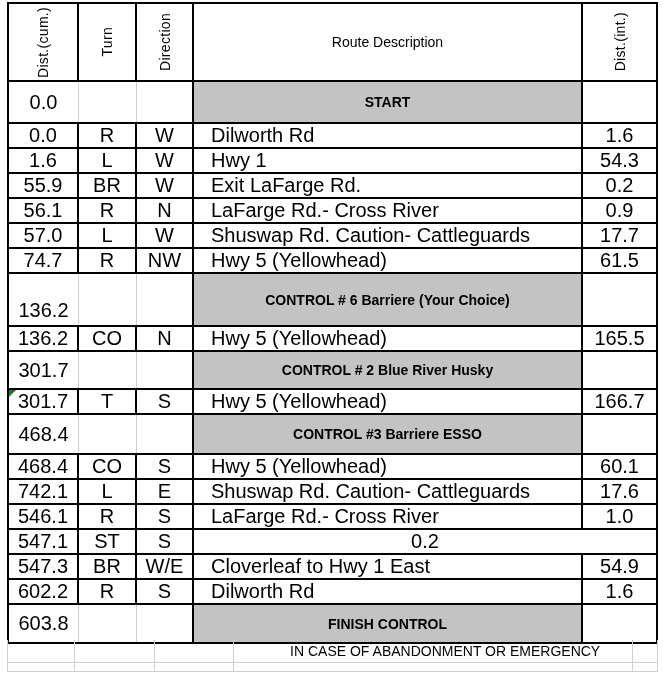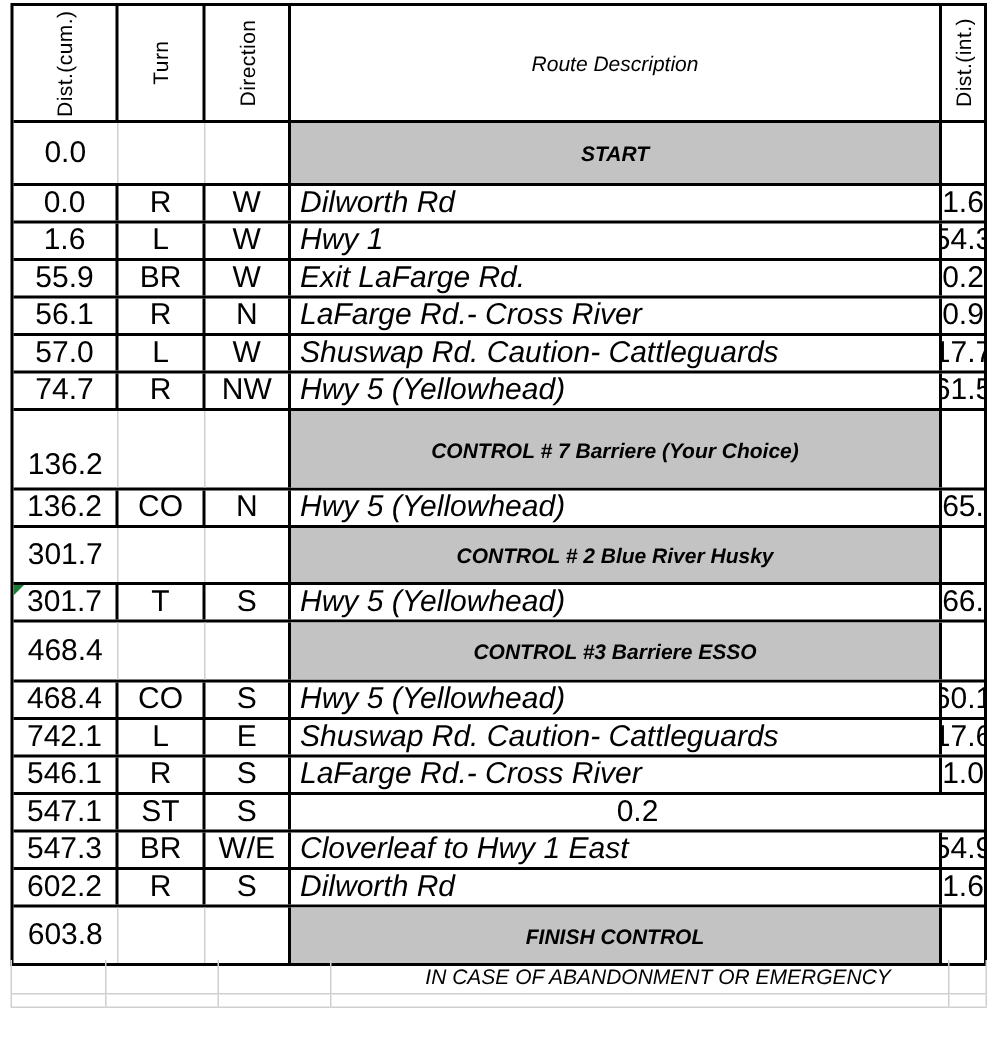--- a/index.html
+++ b/index.html
@@ -24,35 +24,35 @@
   .row{display:flex;border-bottom:2px solid var(--border);}
   .row:last-child{border-bottom:none;text-align:center;}
   .cell{
     display:flex;align-items:center;justify-content:center;
     border-right:2px solid var(--border);
     overflow:hidden;white-space:nowrap;
   }
   .c0{width:70px;}
   .c1{width:58px;}
   .c2{width:57px;}
-  .c3{width:434px;font-style:italic;}
+  .c3{width:389px;}
   .c4{flex:1;}
   .cell:last-child{border-right:none;}
 
   
   .row.header{height:78px;font-size:14px;}
   .vertical{
     writing-mode:vertical-rl;
     transform:rotate(180deg);
     letter-spacing:0.3px;
   }
 
   
   .row.data{height:25px;font-size:20px;}
-  .row.data .desc{justify-content:flex-start;padding-left:6px;}
+  .row.data .desc{justify-content:flex-start;padding-left:17px;}
 
   
   .row.section .c0,.row.section .c1{border-right:1px solid var(--gridline);}
   .row.section .c2{border-right:2px solid var(--border);}
   .row.section .c0{font-size:20px;}
   .row.section .desc{
     background:var(--section-bg);
     font-weight:bold;font-size:14px;
   }
   .row.section .c0.bottom{align-items:flex-end;padding-bottom:3px;}
@@ -149,21 +149,21 @@
           <div class="cell c0">74.7</div>
           <div class="cell c1">R</div>
           <div class="cell c2">NW</div>
           <div class="cell c3 desc">Hwy 5 (Yellowhead)</div>
           <div class="cell c4">61.5</div>
         </div>
         <div class="row section" style="height: 53px;">
           <div class="cell c0 bottom">136.2</div>
           <div class="cell c1"></div>
           <div class="cell c2"></div>
-          <div class="cell c3 desc">CONTROL # 7 Barriere (Your Choice)</div>
+          <div class="cell c3 desc">CONTROL # 6 Barriere (Your Choice)</div>
           <div class="cell c4"></div>
         </div>
         <div class="row data">
           <div class="cell c0">136.2</div>
           <div class="cell c1">CO</div>
           <div class="cell c2">N</div>
           <div class="cell c3 desc">Hwy 5 (Yellowhead)</div>
           <div class="cell c4">165.5</div>
         </div>
         <div class="row section" style="height: 38px;">

